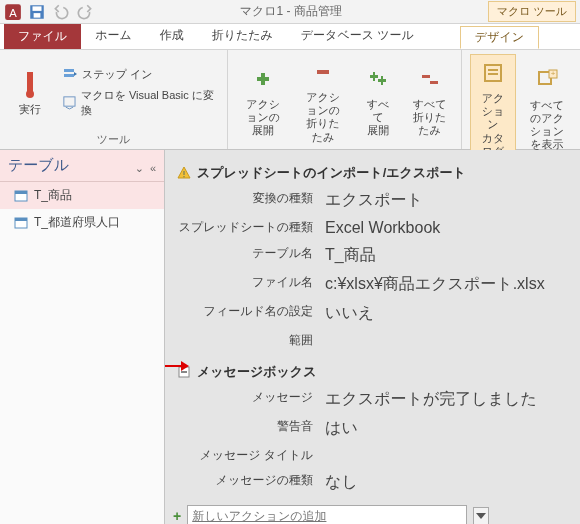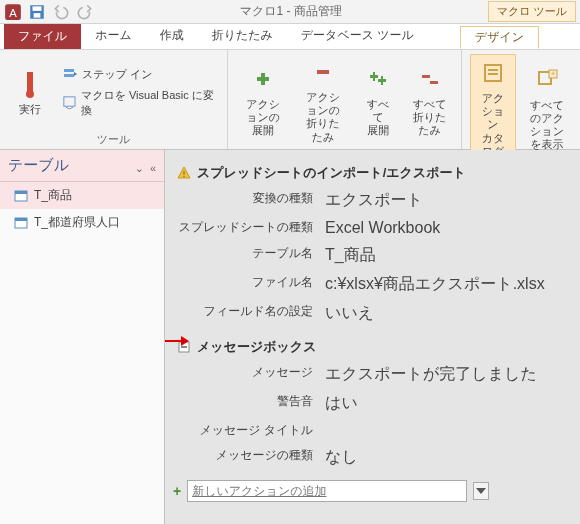--- a/index.html
+++ b/index.html
@@ -251,20 +251,24 @@
           <div class="prop-value">T_商品</div>
         </div>
       <div class="prop-row">
           <div class="prop-label">ファイル名</div>
           <div class="prop-value">c:¥xlsx¥商品エクスポート.xlsx</div>
         </div>
       <div class="prop-row">
           <div class="prop-label">フィールド名の設定</div>
           <div class="prop-value">いいえ</div>
         </div>
+      <div class="prop-row">
+          <div class="prop-label">範囲</div>
+          <div class="prop-value"></div>
+        </div>
     </div>
 
     <div class="action-block">
       <div class="action-head arrow">
         <span class="minus-icn"><svg viewBox="0 0 14 14">
               <rect x="2" y="2" width="10" height="10" fill="#fff" stroke="#888"></rect>
               <rect x="4" y="6.3" width="6" height="1.4" fill="#555"></rect>
             </svg></span>
         <span>メッセージボックス</span>
       </div>

